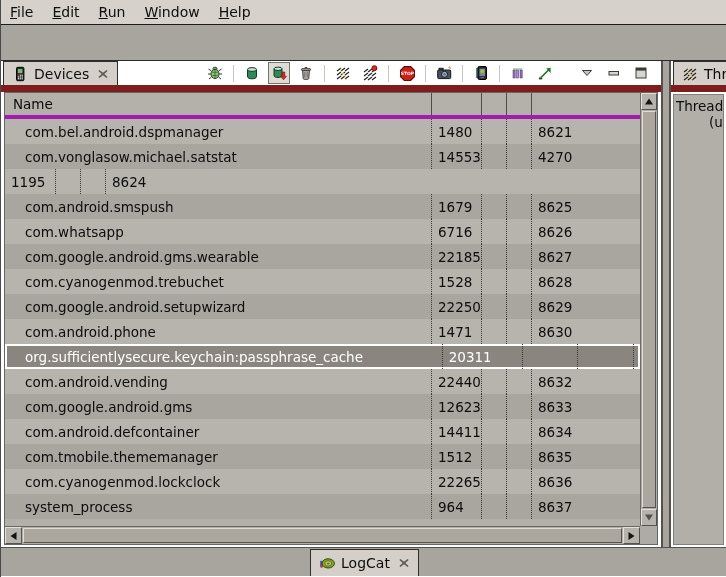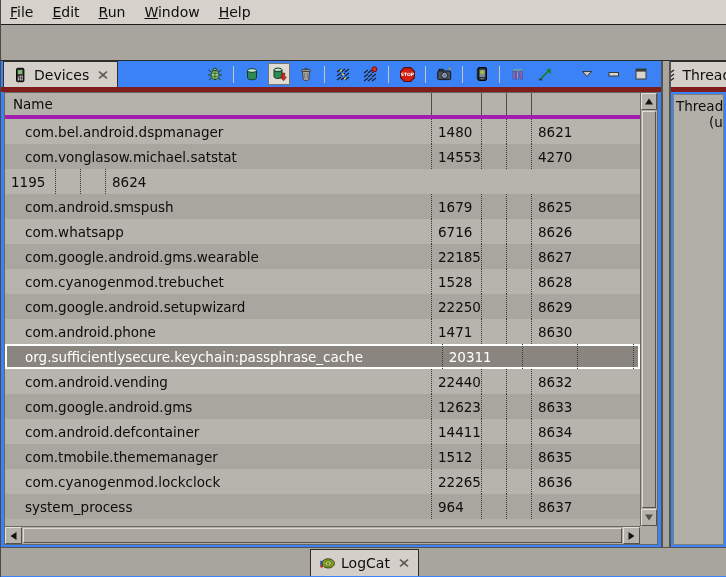--- a/index.html
+++ b/index.html
@@ -1,37 +1,37 @@
 <!DOCTYPE html>
 <html><head>
 <meta charset="utf-8">
 <style>
   * { box-sizing: border-box; margin: 0; padding: 0; }
   html,body { width:726px; height:577px; overflow:hidden; }
   body { font-family:"DejaVu Sans", sans-serif; background:#a8a49e; color:#0d0d0d; }
-  .app { position:relative; width:726px; height:577px; background:#3b82f6; border-left:1px solid #4a4a4a; }
+  .app { position:relative; width:726px; height:577px; background:#ffffff; border-left:1px solid #4a4a4a; }
 
   
   .menubar { height:25px; background:#d6d2cb; border-bottom:1px solid #1c1c1c;
              display:flex; align-items:center; padding-left:9px; gap:19px; font-size:14px; }
   .menu-item { cursor:default; }
   .menu-item u { text-decoration:underline; }
 
   
   .toolstrip { height:36px; background:#a8a49e; border-bottom:1px solid #2a2a2a; }
 
   
   .main { display:flex; height:486px; }
 
   .devices-panel { width:662px; display:flex; flex-direction:column; border-right:2px solid #55524d; }
   .sash { width:6px; background:#a8a49e; }
   .threads-panel { flex:1; min-width:0; overflow:hidden; display:flex; flex-direction:column; border-left:2px solid #55524d; }
 
   
-  .tabrow { height:31px; display:flex; align-items:stretch; border-bottom:5px solid #7f1d1d;justify-content:center; }
+  .tabrow { height:31px; display:flex; align-items:stretch; border-bottom:7px solid #7f1d1d; }
   .tab { display:flex; align-items:center; gap:6px; padding:0 8px; margin-left:2px;
          background:#d4d0c9; border:1px solid #2e2e2e; border-bottom:none; font-size:14px; white-space:nowrap; flex:none; }
   .tab .ticon { display:flex; width:16px; height:16px; }
   .tab .tclose { display:flex; margin-left:2px; }
 
   
   .view-toolbar { margin-left:auto; display:flex; align-items:center; gap:5px; padding-right:9px; }
   .tbtn { width:22px; height:22px; display:flex; align-items:center; justify-content:center; border:1px solid transparent; }
   .tbtn.active { background:#dedbd5; border:1px solid #77736d; }
   .tsep { width:1px; height:17px; background:#8f8b85; border-right:1px solid #c9c6c0; margin:0 2px; }

